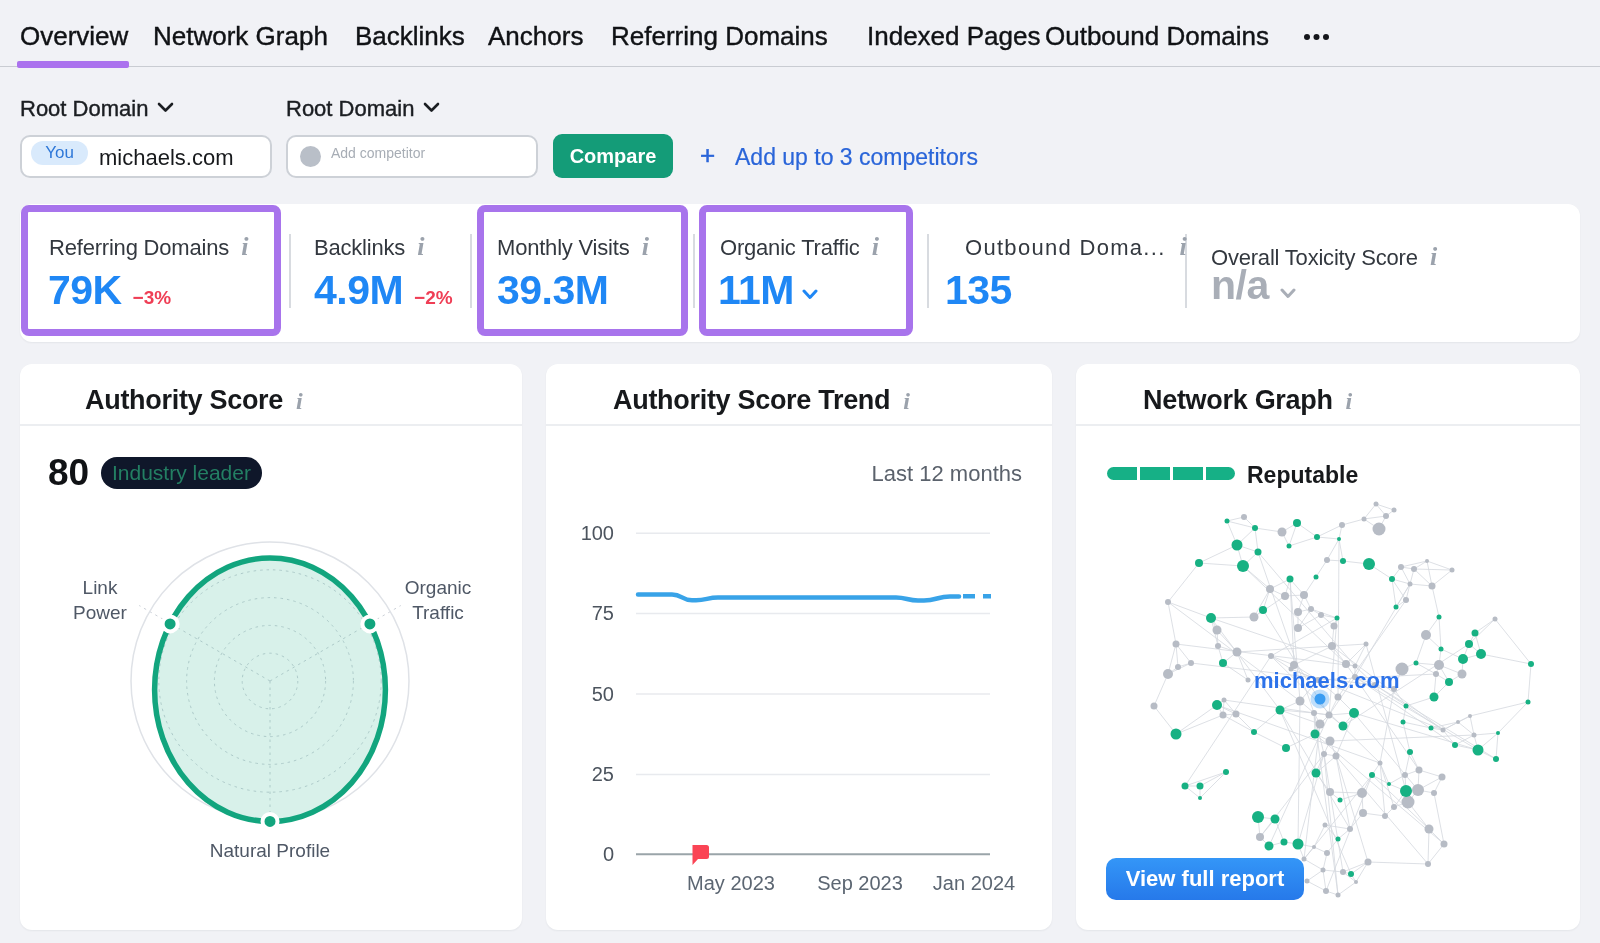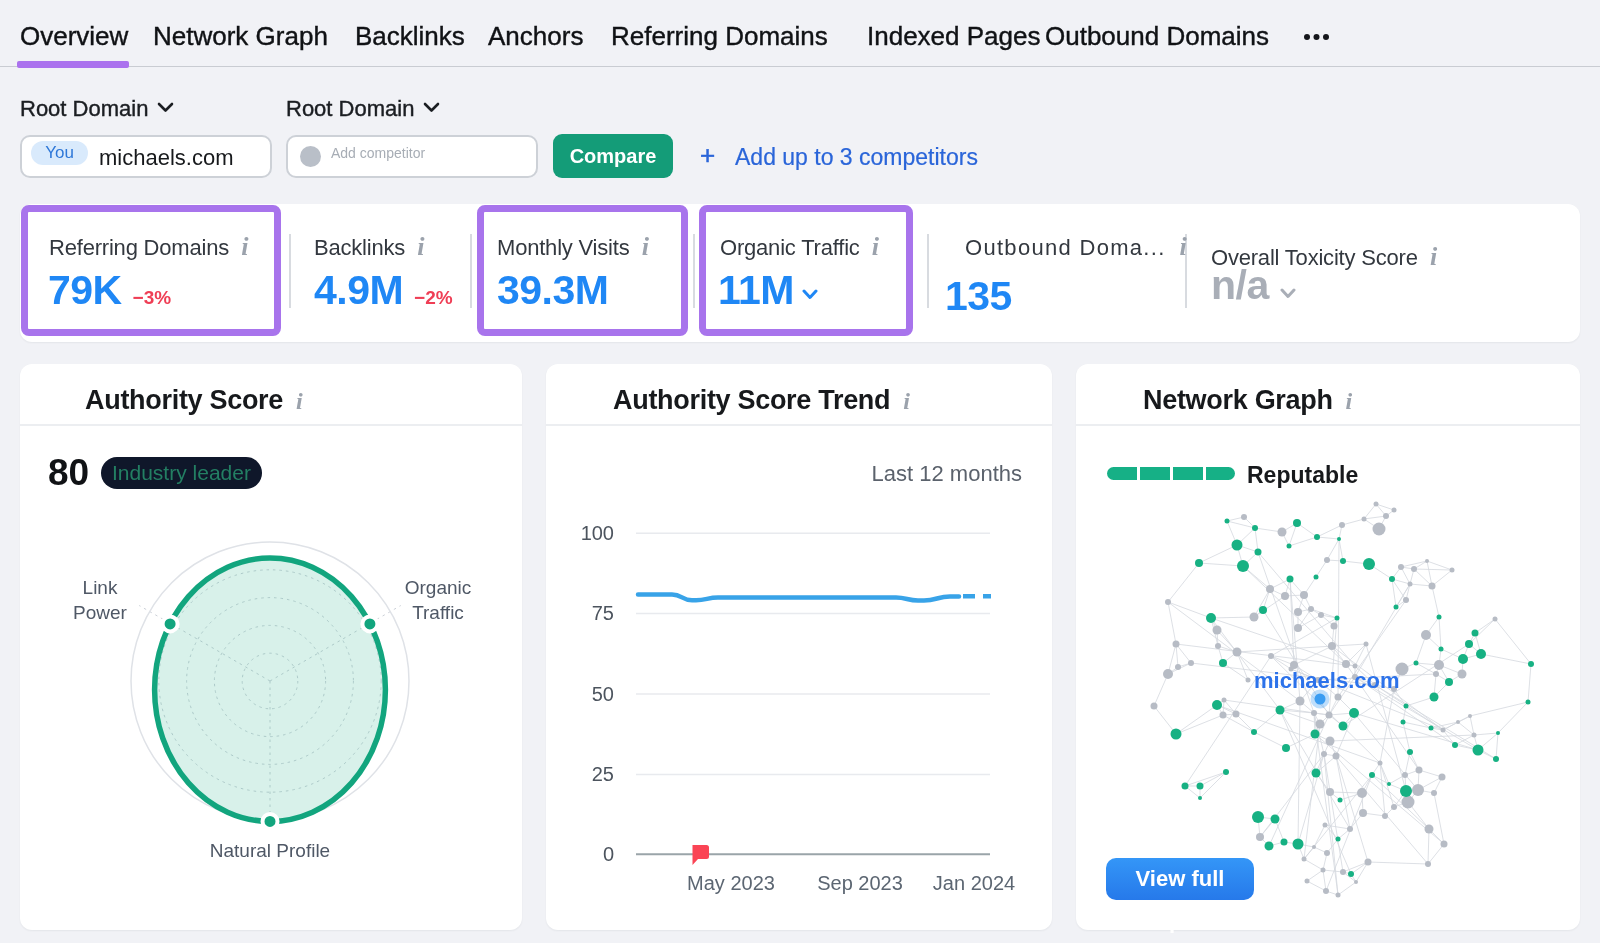--- a/index.html
+++ b/index.html
@@ -76,21 +76,21 @@
 <div class="abs mlabel" style="left:497px;top:232px;">Monthly Visits <span class="iicon">&nbsp;i</span></div>
 <div class="abs mval" style="left:497px;top:267px;">39.3M</div>
 
 <div class="abs mlabel" style="left:720px;top:232px;">Organic Traffic <span class="iicon">&nbsp;i</span></div>
 <div class="abs mval" style="left:718px;top:267px;text-align:right;">11M</div>
 <svg class="abs" style="left:802px;top:289px;" width="16" height="11" viewBox="0 0 16 11">
     <path d="M2 2 L8 8.5 L14 2" stroke="#1f87f5" stroke-width="3" fill="none" stroke-linecap="round" stroke-linejoin="round"></path>
   </svg>
 
 <div class="abs mlabel" style="left:945px;top:232px;letter-spacing:1.3px;margin-left:20px;">Outbound Doma... <span class="iicon" style="letter-spacing:0;">&nbsp;i</span></div>
-<div class="abs mval" style="left:945px;top:267px;margin-top:6px;">135</div>
+<div class="abs mval" style="left:945px;top:267px;">135</div>
 
 <div class="abs mlabel" style="left:1211px;top:232px;margin-top:10px;">Overall Toxicity Score <span class="iicon">&nbsp;i</span></div>
 <div class="abs mval" style="left:1211px;top:262px;color:#a9aeb7;">n/a</div>
 <svg class="abs" style="left:1280px;top:288px;" width="16" height="11" viewBox="0 0 16 11">
     <path d="M2 2 L8 8.5 L14 2" stroke="#a9aeb7" stroke-width="3" fill="none" stroke-linecap="round" stroke-linejoin="round"></path>
   </svg>
 
 <div class="card" style="left:20px;top:364px;width:502px;height:566px;"></div>
 <div class="abs ctitle" style="left:50px;top:385px;">Authority Score <span class="iicon" style="font-size:24px;">&nbsp;i</span></div>
 <div class="abs" style="left:20px;top:424px;width:502px;height:2px;background:#eceef1;"></div>
@@ -329,13 +329,13 @@
       </clipPath>
     </defs>
   <g clip-path="url(#barclip)" fill="#16b086">
     <rect x="0" y="0" width="30" height="13"></rect>
     <rect x="33" y="0" width="30" height="13"></rect>
     <rect x="66" y="0" width="30" height="13"></rect>
     <rect x="99" y="0" width="29" height="13"></rect>
   </g>
 </svg>
 <div class="abs" style="left:1247px;top:462px;font-size:23px;font-weight:bold;color:#17191c;">Reputable</div>
-<div class="abs" style="left:1106px;top:858px;width:148px;height:42px;background:linear-gradient(#3496f7,#2679ea);border-radius:10px;color:#fff;font-weight:bold;font-size:22px;text-align:center;line-height:42px;">View full report</div>
+<div class="abs" style="left:1106px;top:858px;width:198px;height:42px;background:linear-gradient(#3496f7,#2679ea);border-radius:10px;color:#fff;font-weight:bold;font-size:22px;text-align:center;line-height:42px;">View full report</div>
 
 </body></html>

